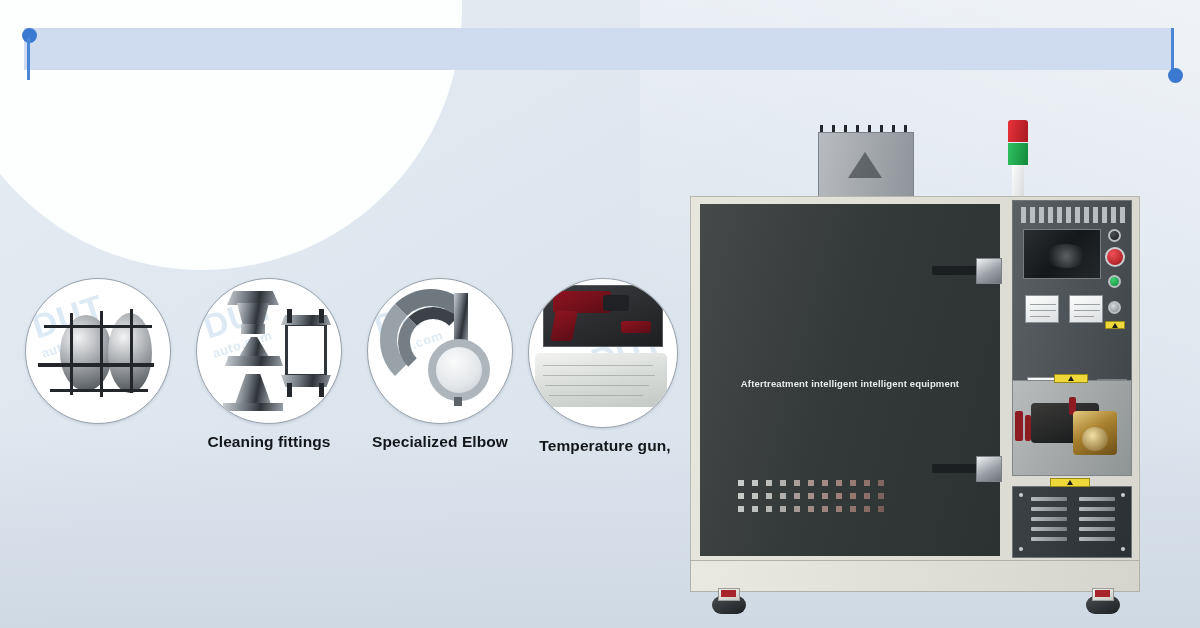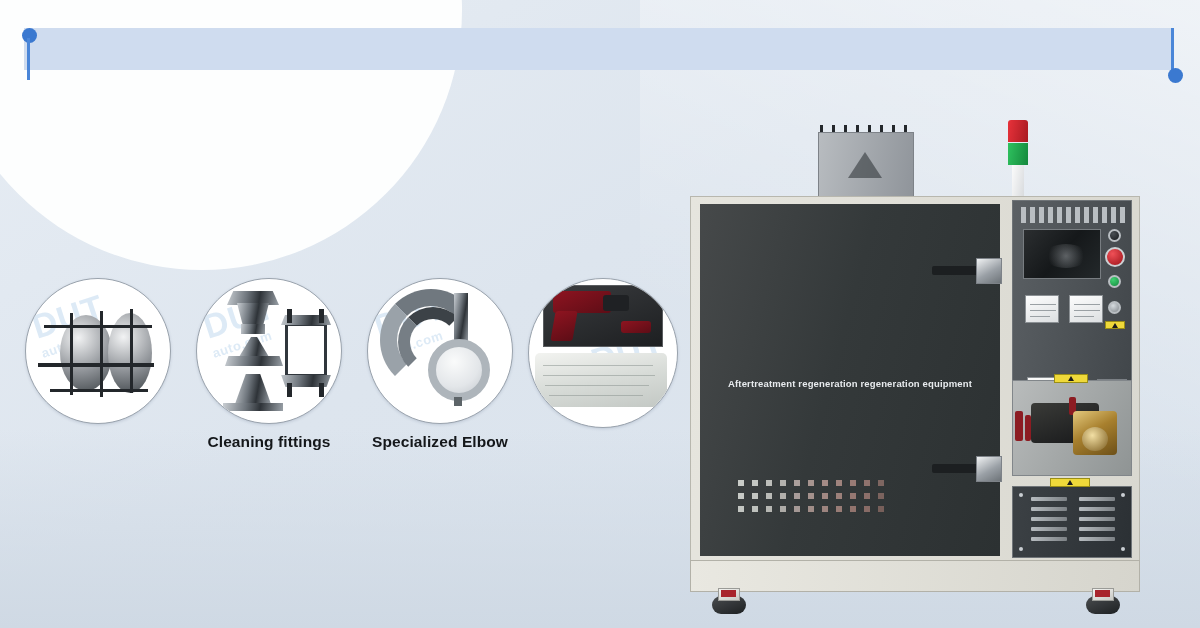--- a/index.html
+++ b/index.html
@@ -354,20 +354,21 @@
     <div class="gun-body" style="left:24px;top:32px;width:22px;height:30px;transform:skewX(-10deg);"></div>
     <div class="gun-body" style="left:74px;top:16px;width:26px;height:16px;background:#1f2124;"></div>
     <div class="gun-body" style="left:92px;top:42px;width:30px;height:12px;"></div>
     <div class="gloves" style="left:6px;top:74px;width:132px;height:54px;"></div>
     <div class="glove-line" style="left:14px;top:86px;width:110px;"></div>
     <div class="glove-line" style="left:14px;top:96px;width:112px;"></div>
     <div class="glove-line" style="left:16px;top:106px;width:104px;"></div>
     <div class="glove-line" style="left:20px;top:116px;width:94px;"></div>
   </div>
   <div class="acc-label">
+    <div>Temperature gun,</div>
   </div>
 </div>
 
 <div class="machine">
 
   <div class="mc-top-fins">
     <i class="fin" style="left:2px;"></i>
       <i class="fin" style="left:14px;"></i>
     <i class="fin" style="left:26px;"></i>
       <i class="fin" style="left:38px;"></i>
@@ -381,21 +382,21 @@
 
   <div class="tower">
     <div class="tw-red"></div>
     <div class="tw-grn"></div>
     <div class="tw-pole"></div>
   </div>
 
   <div class="mc-body"></div>
 
   <div class="mc-door"></div>
-  <div class="mc-door-text">Aftertreatment regeneration regeneration equipment</div>
+  <div class="mc-door-text">Aftertreatment intelligent intelligent equipment</div>
 
   <div class="mc-perf">
     <i class="perf-dot" style="left:0px;top:0px;background:#c9ccc8;"></i>
       <i class="perf-dot" style="left:14px;top:0px;background:#c4c7c3;"></i>
       <i class="perf-dot" style="left:28px;top:0px;background:#bdbeba;"></i>
       <i class="perf-dot" style="left:42px;top:0px;background:#b4b2ae;"></i>
       <i class="perf-dot" style="left:56px;top:0px;background:#ab9f9c;"></i>
       <i class="perf-dot" style="left:70px;top:0px;background:#a7948f;"></i>
       <i class="perf-dot" style="left:84px;top:0px;background:#a48b86;"></i>
       <i class="perf-dot" style="left:98px;top:0px;background:#9f837d;"></i>

